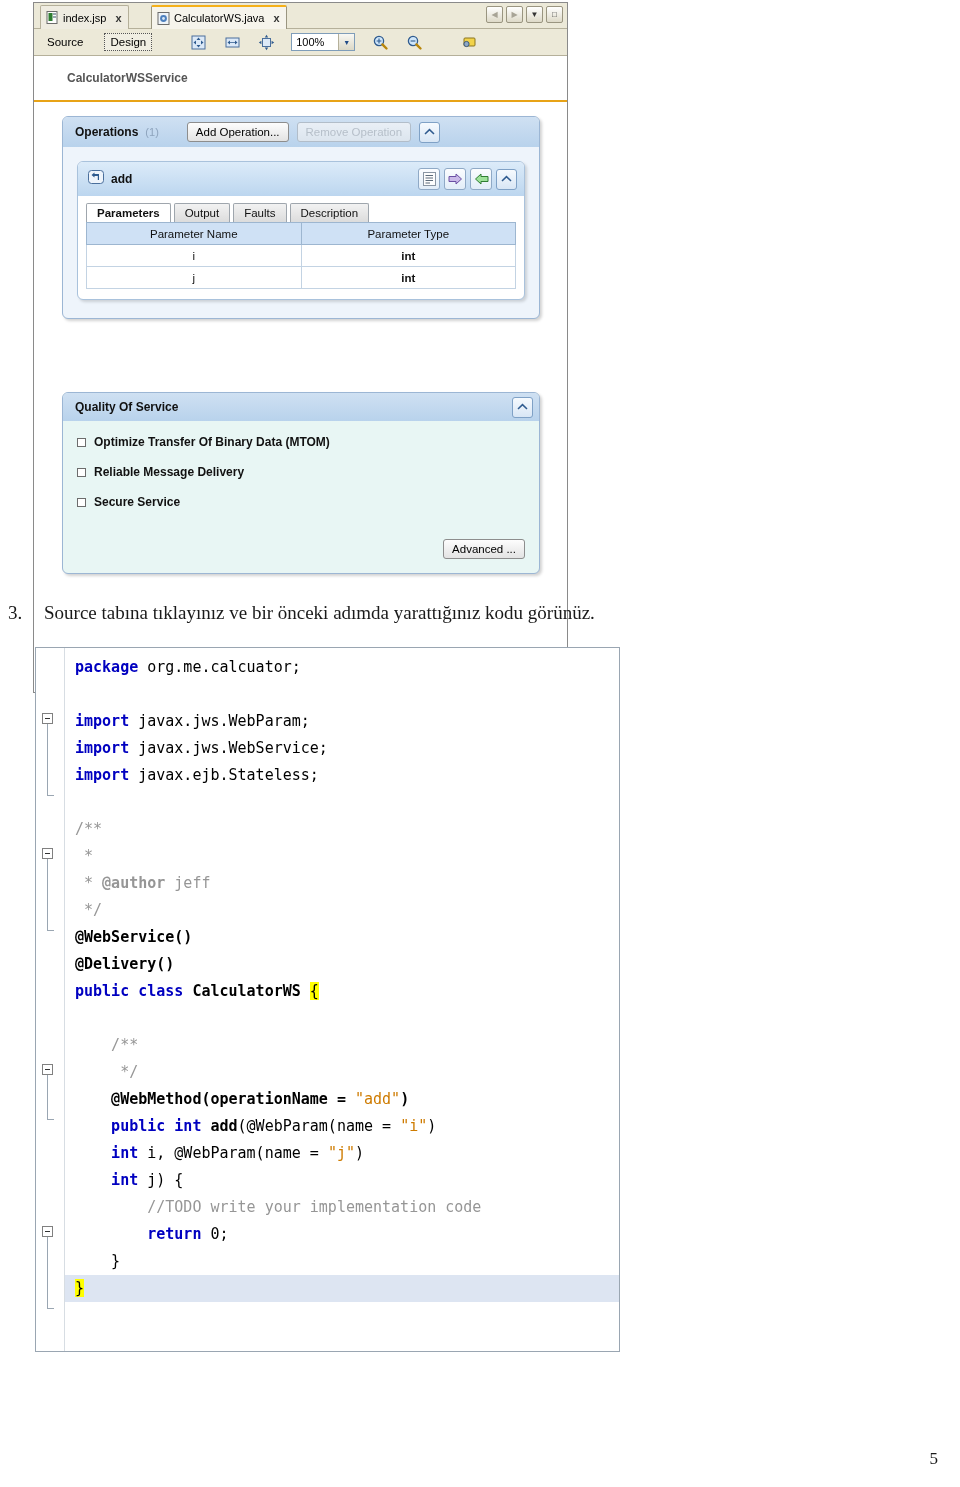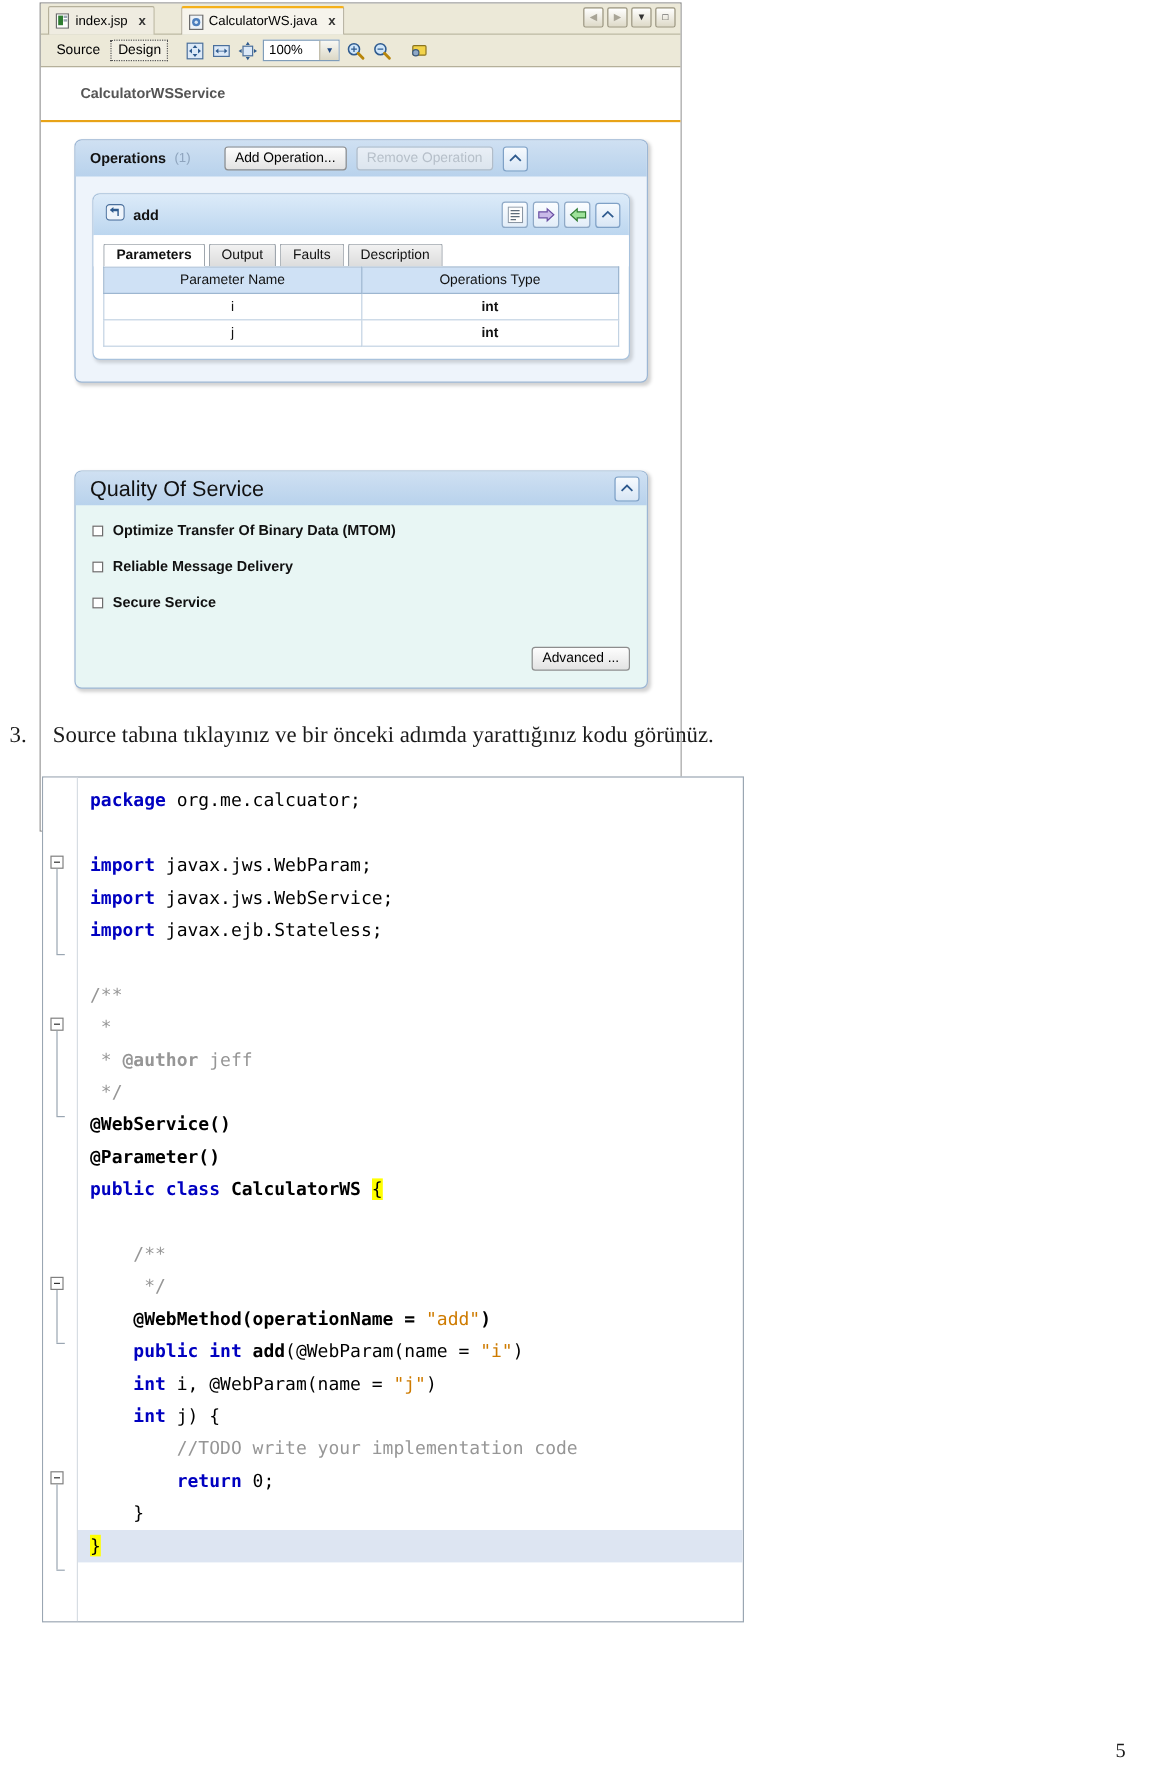--- a/index.html
+++ b/index.html
@@ -61,21 +61,21 @@
     font-size:8px;color:#333;
     box-sizing:border-box;
   }
   .winbtn.disabled{ color:#a8a496; }
 
   .toolbar{
     position:relative;
     height:27px;
     background:#ece9d8;
     border-bottom:1px solid #b5b09a;
-    display:flex; align-items:center; gap:4px;
+    display:flex; align-items:center; gap:16px;
     padding-left:8px;
     box-sizing:border-box;
   }
   .tbtn-text{
     font-size:11.5px; color:#000; padding:2px 5px;
   }
   .tbtn-text.selected{
     border:1px dotted #555;
     background:#f0eee2;
   }
@@ -238,21 +238,21 @@
     box-sizing:border-box;
   }
   .qos-header{
     height:28px;
     background:linear-gradient(#cfe0f2,#b8d2ec);
     border-radius:5px 5px 0 0;
     display:flex;align-items:center;
     padding:0 6px 0 12px;
     box-sizing:border-box;
   }
-  .qos-title{ font-size:18px;font-weight:normal;color:#111; }
+  .qos-title{ font-size:12px;font-weight:bold;color:#111; }
   .qos-body{ padding:14px 14px 10px 14px; }
   .chk-row{
     display:flex;align-items:center;gap:8px;
     margin-bottom:16px;
     font-size:12px;font-weight:bold;color:#111;
   }
   .chkbox{
     width:9px;height:9px;
     border:1px solid #6c6c6c;
     background:#fff;
@@ -479,21 +479,21 @@
             <div class="ptab active">Parameters</div>
             <div class="ptab">Output</div>
             <div class="ptab">Faults</div>
             <div class="ptab">Description</div>
           </div>
 
           <table class="params">
             <thead>
               <tr>
                 <th>Parameter Name</th>
-                <th>Operations Type</th>
+                <th>Parameter Type</th>
               </tr>
             </thead>
             <tbody>
               <tr>
                 <td class="pname">i</td>
                 <td>int</td>
               </tr>
               <tr>
                 <td class="pname">j</td>
                 <td>int</td>
@@ -564,21 +564,21 @@
       <div class="cline">&nbsp;</div>
       <div class="cline"><span class="kw">import </span><span>javax.jws.WebParam;</span></div>
       <div class="cline"><span class="kw">import </span><span>javax.jws.WebService;</span></div>
       <div class="cline"><span class="kw">import </span><span>javax.ejb.Stateless;</span></div>
       <div class="cline">&nbsp;</div>
       <div class="cline"><span class="cmt">/**</span></div>
       <div class="cline"><span class="cmt"> *</span></div>
       <div class="cline"><span class="cmt"> * </span><span class="cmtb">@author</span><span class="cmt"> jeff</span></div>
       <div class="cline"><span class="cmt"> */</span></div>
       <div class="cline"><span class="bold">@WebService()</span></div>
-      <div class="cline"><span class="bold">@Parameter()</span></div>
+      <div class="cline"><span class="bold">@Delivery()</span></div>
       <div class="cline"><span class="kw">public class </span><span class="bold">CalculatorWS </span><span class="brace-hl">{</span></div>
       <div class="cline">&nbsp;</div>
       <div class="cline"><span class="cmt">    /**</span></div>
       <div class="cline"><span class="cmt">     */</span></div>
       <div class="cline"><span class="bold">    @WebMethod(operationName = </span><span class="str">"add"</span><span class="bold">)</span></div>
       <div class="cline"><span class="kw">    public int </span><span class="bold">add</span><span>(@WebParam(name = </span><span class="str">"i"</span><span>)</span></div>
       <div class="cline"><span class="kw">    int </span><span>i, @WebParam(name = </span><span class="str">"j"</span><span>)</span></div>
       <div class="cline"><span class="kw">    int </span><span>j) {</span></div>
       <div class="cline"><span class="cmt">        //TODO write your implementation code</span></div>
       <div class="cline"><span class="kw">        return </span><span>0;</span></div>

